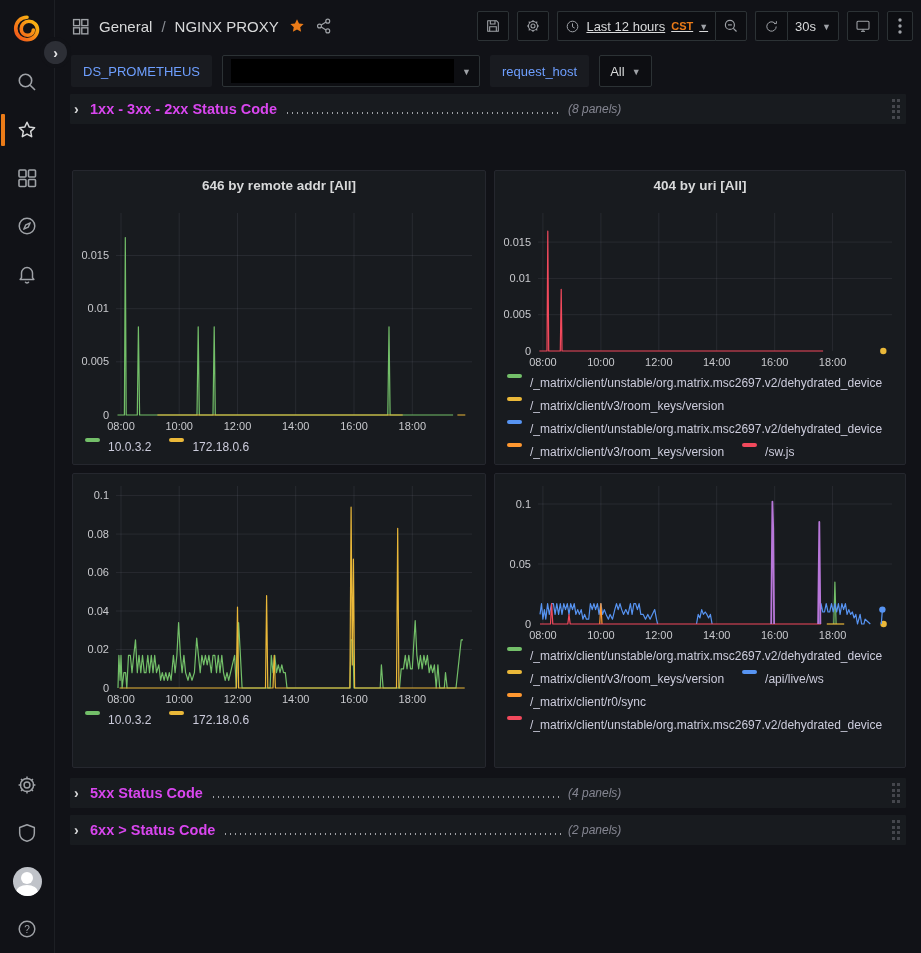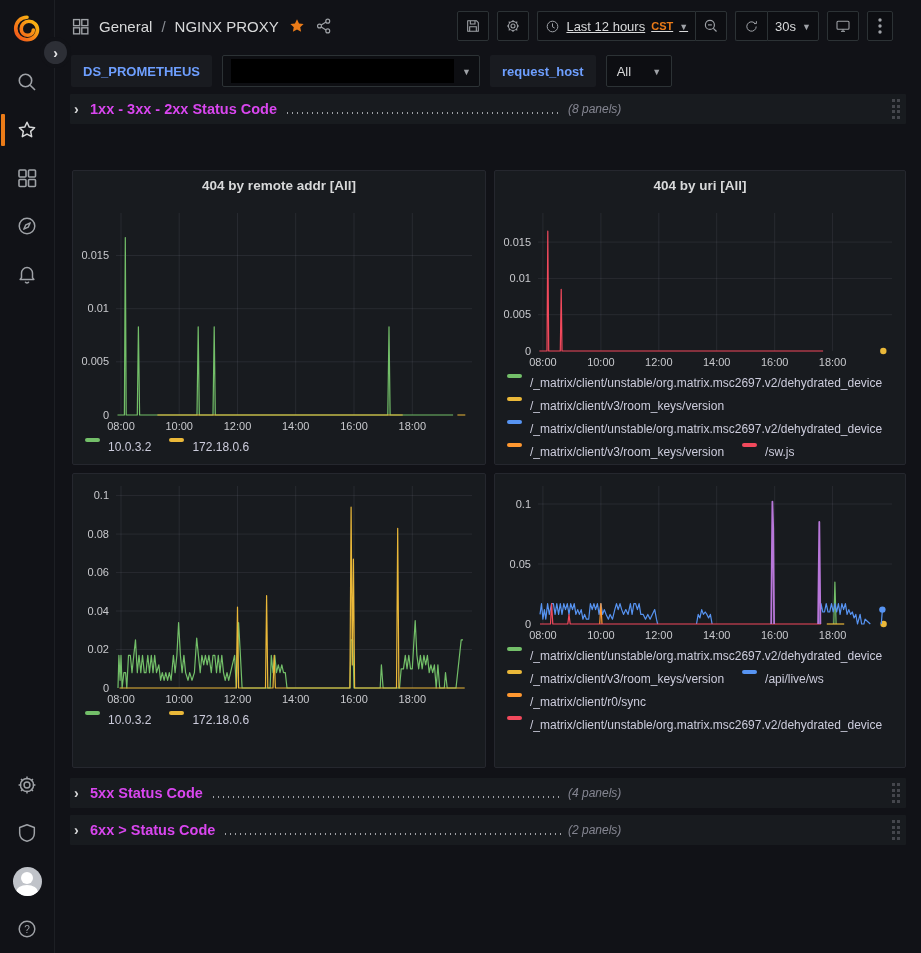--- a/index.html
+++ b/index.html
@@ -13,39 +13,39 @@
   .side-item svg { stroke:#9fa2a7; fill:none; stroke-width:1.6; }
   .side-logo { width:54px; height:58px; display:flex; align-items:center; justify-content:center; }
   .active-bar { position:absolute; left:1px; top:8px; width:4px; height:32px; background:#eb7b18; border-radius:1px; }
   .side-bottom { position:absolute; bottom:0; left:0; width:54px; }
   .expand-btn { position:absolute; left:44px; top:41px; width:23px; height:23px; border-radius:50%; background:#2d2f36; box-shadow:0 0 0 4px #111217; color:#e8e8ea; font-size:14px; font-weight:700; display:flex; align-items:center; justify-content:center; cursor:pointer; z-index:9; }
   .avatar-circ { width:29px; height:29px; border-radius:50%; background:#c0c3c9; position:relative; overflow:hidden; }
   .avatar-circ::before { content:""; position:absolute; left:8.5px; top:5px; width:12px; height:12px; border-radius:50%; background:#fff; }
   .avatar-circ::after { content:""; position:absolute; left:3.5px; top:18px; width:22px; height:14px; border-radius:50%; background:#fff; }
 
   
-  .topbar { position:absolute; left:55px; top:0; right:0; height:52px; display:flex; align-items:center; padding:0 28px 0 16px; background:#111217; }
+  .topbar { position:absolute; left:55px; top:0; right:0; height:52px; display:flex; align-items:center; padding:0 8px 0 16px; background:#111217; }
   .crumb { display:flex; align-items:center; gap:9px; }
   .crumb .txt { font-size:15px; color:#d8d9da; cursor:pointer; }
   .crumb .sep { color:#8a8d93; font-size:15px; }
   .tb-right { margin-left:auto; display:flex; align-items:center; gap:8px; }
   .tb-btn { height:30px; min-width:32px; padding:0 7px; background:#0d0e12; border:1px solid #2c3235; border-radius:2px; display:flex; align-items:center; justify-content:center; gap:6px; cursor:pointer; color:#d8d9da; font-size:13px; }
   .tb-btn svg, .crumb svg { stroke:#9fa2a7; fill:none; stroke-width:1.6; }
   .tb-group { display:flex; align-items:stretch; }
   .tb-group .tb-btn:first-child { border-right:none; border-radius:2px 0 0 2px;text-decoration:underline; }
   .tb-group .tb-btn:last-child { border-radius:0 2px 2px 0; }
   .tz { color:#eb7b18; font-size:11px; font-weight:700; }
   .chev { color:#9fa2a7; font-size:9px; margin-top:1px; }
 
   
   .varbar { position:absolute; left:55px; top:52px; right:0; height:38px; display:flex; align-items:center; padding-left:16px; gap:10px; }
-  .var-label { height:32px; padding:0 12px; background:#191b20; border-radius:2px; display:flex; align-items:center; font-size:13px; font-weight:700; color:#6e9fff; cursor:pointer; }
+  .var-label { height:32px; padding:0 12px; background:#191b20; border-radius:2px; display:flex; align-items:center; font-size:13px; font-weight:400; color:#6e9fff; cursor:pointer; }
   .var-select { height:32px; width:258px; background:#0d0e12; border:1px solid #2c3235; border-radius:2px; display:flex; align-items:center; padding:0 8px; cursor:pointer; }
   .redacted { flex:1; height:24px; background:#000; margin-right:8px; }
-  .var-all { height:32px; padding:0 10px; background:#0d0e12; border:1px solid #2c3235; border-radius:2px; display:flex; align-items:center; gap:21px; font-size:13px; color:#d8d9da; cursor:pointer; }
+  .var-all { height:32px; padding:0 10px; background:#0d0e12; border:1px solid #2c3235; border-radius:2px; display:flex; align-items:center; gap:7px; font-size:13px; color:#d8d9da; cursor:pointer; }
 
   
   .dash-row { position:absolute; left:70px; width:836px; height:30px; display:flex; align-items:center; padding:0 6px 0 4px; cursor:pointer; }
   .dash-row.boxed { background:#181b1f; border-radius:1px; }
   .row-left { display:flex; align-items:center; width:494px; }
   .row-left.narrow { width:470px; }
   .row-chev { width:16px; font-size:14px; font-weight:700; color:#d8d9da; }
   .row-chev.open { display:inline-block; transform:rotate(90deg); }
   .row-title { font-size:14.5px; font-weight:700; color:#d946ef; white-space:nowrap; }
   .leader { flex:1; height:2px; align-self:center; margin:8px 6px 0 8px; background-image:radial-gradient(circle, #9fa1a6 0.9px, transparent 1.1px); background-size:5px 2px; background-repeat:repeat-x; }
@@ -253,21 +253,21 @@
         <span></span>
         <span></span>
         <span></span>
         <span></span>
         <span></span>
       </span>
   </div>
 
 
   <div class="panel" style="left:72px; top:170px; width:414px; height:295px;">
-    <div class="panel-title">404 by remote addr [All]</div>
+    <div class="panel-title">646 by remote addr [All]</div>
     <svg class="chart" width="410" height="232">
         <line class="gl" x1="47.0" y1="12" x2="47.0" y2="214"></line>
         <text class="xt" x="47.0" y="229">08:00</text>
         <line class="gl" x1="105.2" y1="12" x2="105.2" y2="214"></line>
         <text class="xt" x="105.2" y="229">10:00</text>
         <line class="gl" x1="163.5" y1="12" x2="163.5" y2="214"></line>
         <text class="xt" x="163.5" y="229">12:00</text>
         <line class="gl" x1="221.7" y1="12" x2="221.7" y2="214"></line>
         <text class="xt" x="221.7" y="229">14:00</text>
         <line class="gl" x1="280.0" y1="12" x2="280.0" y2="214"></line>

